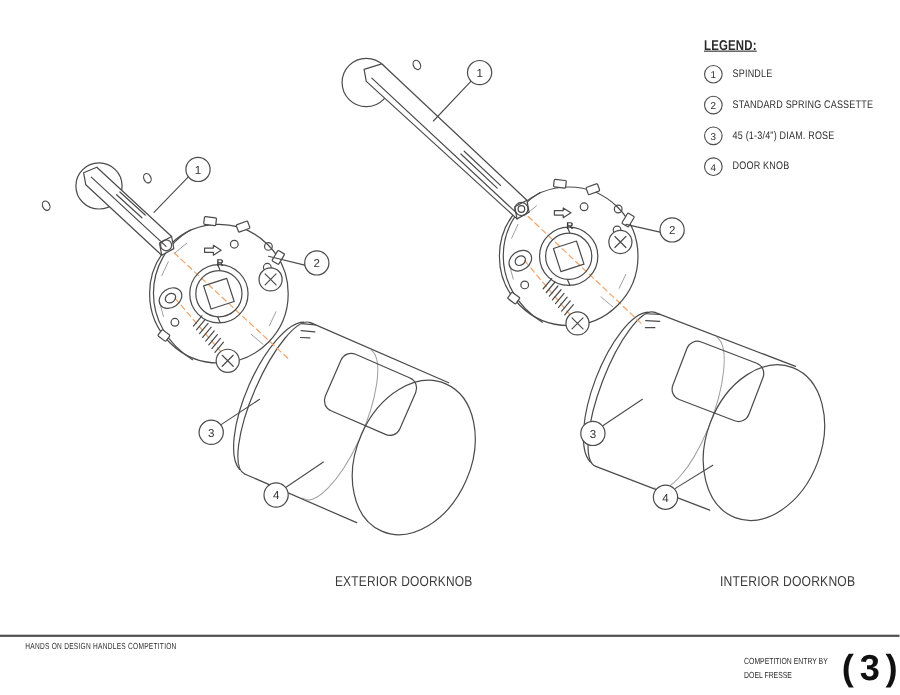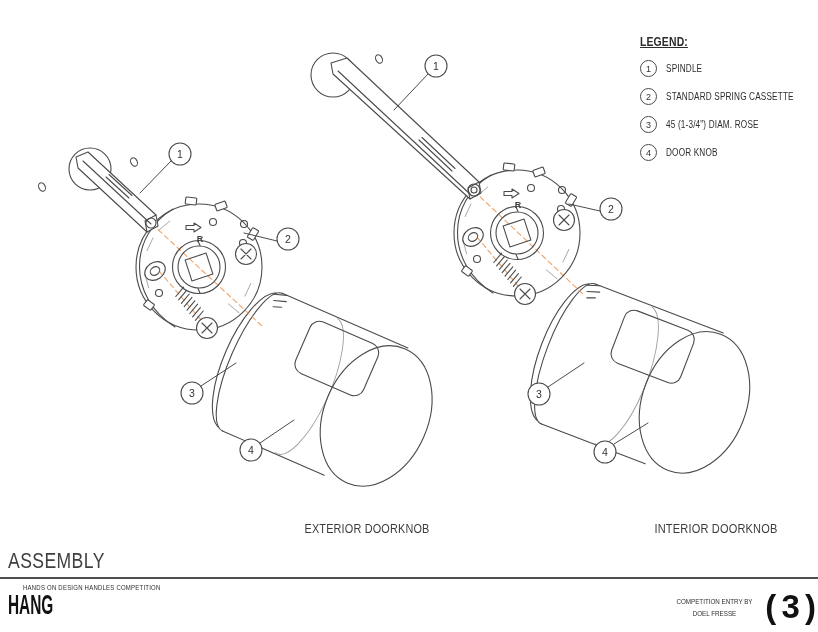--- a/index.html
+++ b/index.html
@@ -28,21 +28,21 @@
   .markR{fill:#3c3c3c;font-size:9px;font-weight:bold;text-anchor:middle;stroke:none;}
   
   .assembly{position:absolute;left:8px;top:548px;font-size:22px;color:#3f3f3f;
         letter-spacing:.5px;}
   .assembly span{display:inline-block;transform:scaleX(.8);transform-origin:0 50%;}
   .rule{position:absolute;left:0;top:577px;width:818px;height:2px;background:#4f4f4f;}
   .comp-small{position:absolute;left:23px;top:583px;font-size:8px;color:#2d2d2d;}
   .comp-small span{display:inline-block;transform:scaleX(.75);transform-origin:0 50%;letter-spacing:.3px;}
   .hang{position:absolute;left:8px;top:589px;font-size:28px;font-weight:bold;color:#111;}
   .hang span{display:inline-block;transform:scaleX(.55);transform-origin:0 50%;}
-  .entry{position:absolute;right:66px;top:596px;text-align:center;font-size:8px;
+  .entry{position:absolute;right:66px;top:596px;text-align:left;font-size:8px;
         line-height:12px;color:#2d2d2d;}
   .entry div{transform:scaleX(.78);transform-origin:100% 50%;}
   .pagenum{position:absolute;right:4px;top:588px;font-size:33px;font-weight:bold;
         color:#111;letter-spacing:-2px;}
 </style>
 </head>
 <body>
 
 <div class="page">
 
@@ -203,29 +203,23 @@
     <div class="legend-item">
       <span class="legend-circle">3</span>
       <span class="legend-label">45 (1-3/4") DIAM. ROSE</span>
     </div>
     <div class="legend-item">
       <span class="legend-circle">4</span>
       <span class="legend-label">DOOR KNOB</span>
     </div>
   </div>
 
-  <div class="assembly">
-    <span>ASSEMBLY</span>
-  </div>
   <div class="rule"></div>
   <div class="comp-small">
     <span>HANDS ON DESIGN HANDLES COMPETITION</span>
-  </div>
-  <div class="hang">
-    <span>HANG</span>
   </div>
   <div class="entry">
     <div>COMPETITION ENTRY BY</div>
     <div>DOEL FRESSE</div>
   </div>
   <div class="pagenum">( 3 )</div>
 
 </div>
 
 </body></html>

